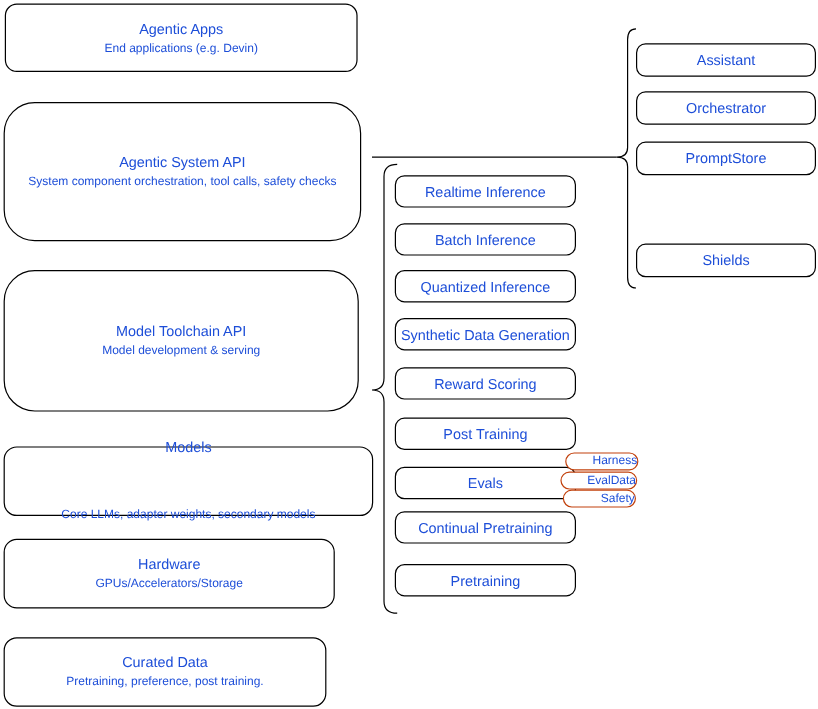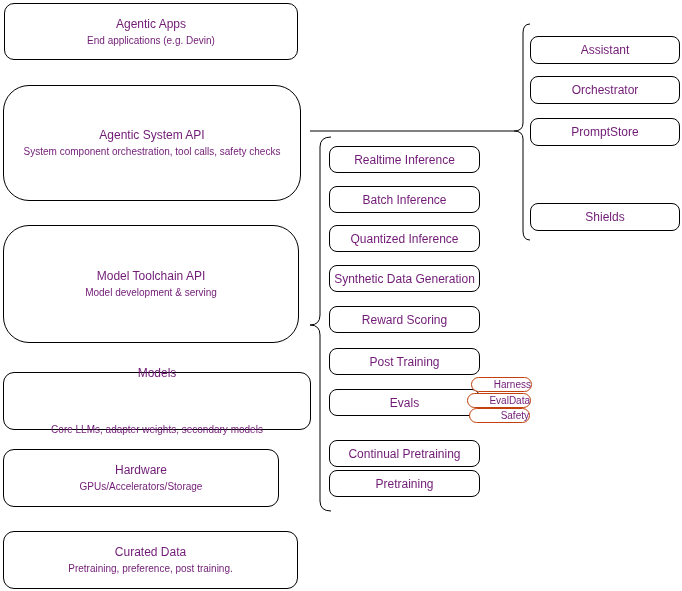--- a/index.html
+++ b/index.html
@@ -6,21 +6,21 @@
     margin: 0;
     padding: 0;
     background: #ffffff;
   }
   #canvas {
     position: relative;
     width: 682px;
     height: 591px;
     background: #ffffff;
     font-family: "Liberation Sans", sans-serif;
-    color: #701a75;
+    color: #1d4ed8;
     overflow: hidden;
   }
   .node {
     position: absolute;
     box-sizing: border-box;
     border: 1px solid #000000;
     background: #ffffff;
     display: flex;
     flex-direction: column;
     align-items: center;
@@ -102,21 +102,21 @@
   <div class="node" style="left:3px; top:372px; width:308px; height:58px; border-radius:11px;gap:44px;">
     <div class="title">Models</div>
     <div class="subtitle">Core LLMs, adapter weights, secondary models</div>
   </div>
 
   <div class="node" style="left:3px; top:449px; width:276px; height:58px; border-radius:11px;">
     <div class="title">Hardware</div>
     <div class="subtitle">GPUs/Accelerators/Storage</div>
   </div>
 
-  <div class="node" style="left:3px; top:531px; width:295px; height:58px; border-radius:11px;">
+  <div class="node" style="left:3px; top:531px; width:269px; height:58px; border-radius:11px;">
     <div class="title">Curated Data</div>
     <div class="subtitle">Pretraining, preference, post training.</div>
   </div>
 
   <div class="mbox" style="top:146px;">
     <span>Realtime Inference</span>
   </div>
   <div class="mbox" style="top:186px;">
     <span>Batch Inference</span>
   </div>
@@ -128,21 +128,21 @@
   </div>
   <div class="mbox" style="top:265px;">
     <span>Synthetic Data Generation</span>
   </div>
   <div class="mbox" style="top:348px;">
     <span>Post Training</span>
   </div>
   <div class="mbox" style="top:389px;">
     <span>Evals</span>
   </div>
-  <div class="mbox" style="top:440px;">
+  <div class="mbox" style="top:426px;">
     <span>Continual Pretraining</span>
   </div>
   <div class="mbox" style="top:470px;">
     <span>Pretraining</span>
   </div>
 
   <div class="tag" style="left:471px; top:377px; width:61px;">
     <span>Harness</span>
   </div>
   <div class="tag" style="left:467px; top:393px; width:64px;">

